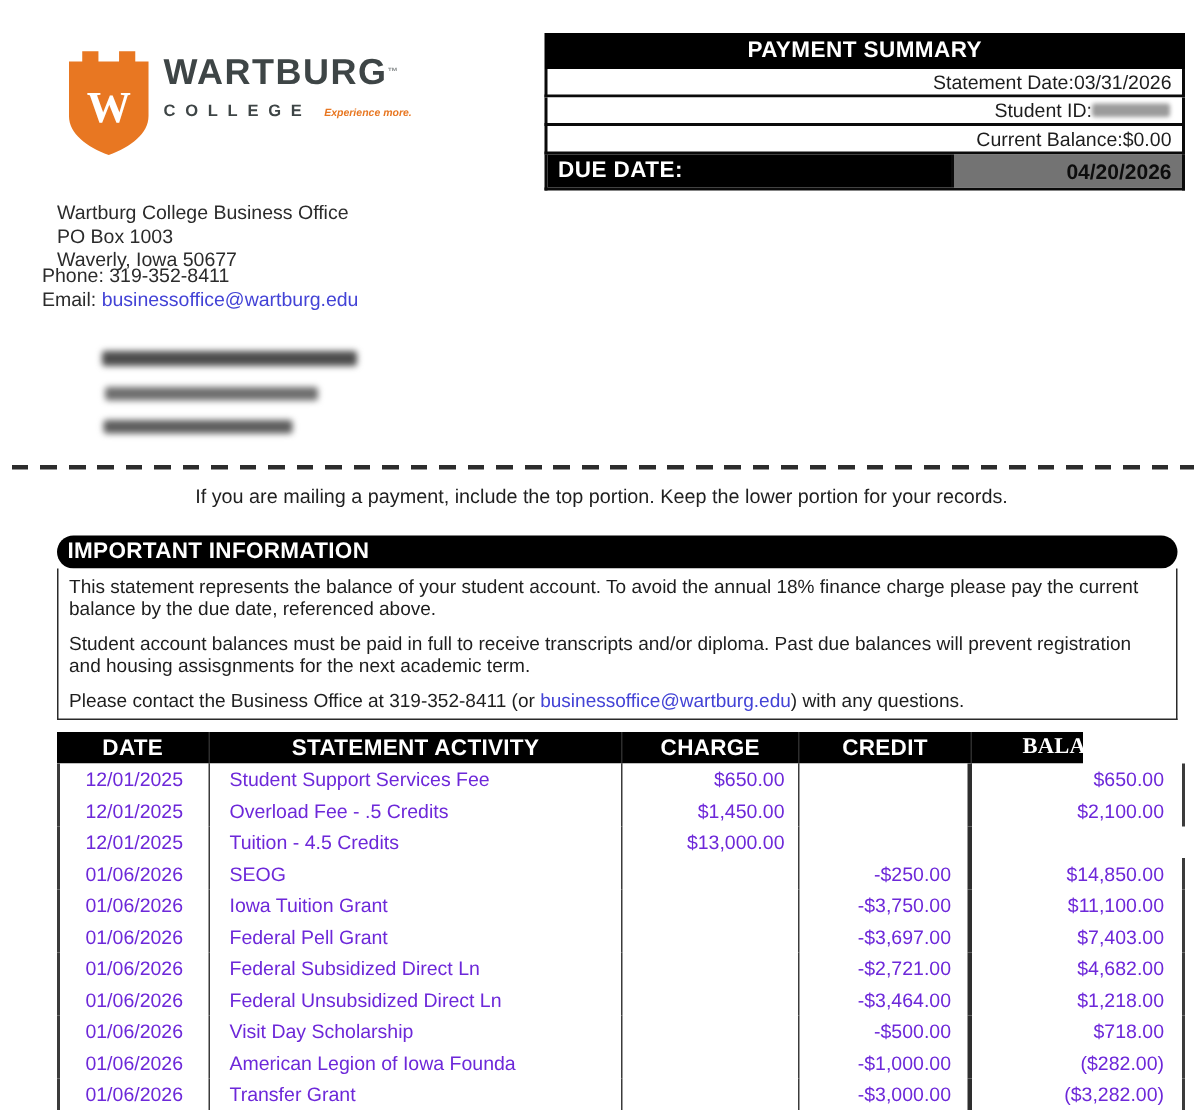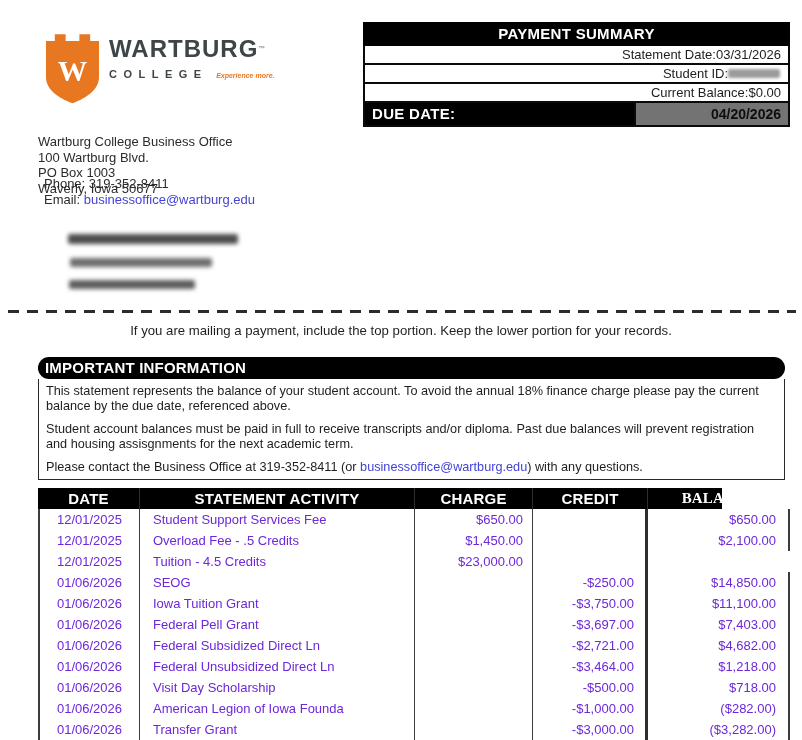--- a/index.html
+++ b/index.html
@@ -11,21 +11,21 @@
   .logo{position:absolute;left:45px;top:33px;display:flex;}
   .shield{width:55px;height:71px;display:block;}
   .wordmark{margin-left:9px;padding-top:4px;}
   .wm-top{font-size:24px;font-weight:bold;color:#3e4546;letter-spacing:1px;line-height:24px;}
   .wm-tm{font-size:7px;vertical-align:top;color:#8a8f90;}
   .wm-bottom{margin-top:3px;white-space:nowrap;}
   .wm-college{font-size:11px;font-weight:bold;color:#3e4546;letter-spacing:6.5px;}
   .wm-tagline{font-size:7px;font-style:italic;color:#e87722;font-weight:bold;margin-left:4px;}
   
   .sender{position:absolute;left:38px;top:106px;font-size:13px;line-height:15.5px;color:#2b2b2b;margin-top:28px;}
-  .contact{position:absolute;left:44px;top:176px;font-size:13px;line-height:15.5px;color:#2b2b2b;}
+  .contact{position:absolute;left:28px;top:176px;font-size:13px;line-height:15.5px;color:#2b2b2b;}
   .link{color:#4343d6;text-decoration:none;cursor:pointer;}
   
   .recipient{position:absolute;left:68px;top:234px;}
   .rline{border-radius:2px;filter:blur(2px);}
   .rline.l1{width:170px;height:10px;background:#4d4d4d;}
   .rline.l2{width:142px;height:9px;background:#6e6e6e;margin-top:14px;margin-left:2px;}
   .rline.l3{width:126px;height:9px;background:#5d5d5d;margin-top:13px;margin-left:1px;}
   
   .summary{position:absolute;left:363px;top:22px;width:427px;}
   .summary-header{background:#000;color:#fff;font-weight:bold;font-size:15px;text-align:center;
@@ -84,21 +84,20 @@
       <div class="wm-top"><span>WARTBURG</span><span class="wm-tm">™</span></div>
       <div class="wm-bottom">
         <span class="wm-college">COLLEGE</span>
         <span class="wm-tagline">Experience more.</span>
       </div>
     </div>
   </div>
 
   <div class="sender">
     <div>Wartburg College Business Office</div>
-    <div>100 Wartburg Blvd.</div>
     <div>PO Box 1003</div>
     <div>Waverly, Iowa  50677</div>
   </div>
   <div class="contact">
     <div><span>Phone:</span> <span>319-352-8411</span></div>
     <div><span>Email:</span> <a class="link">businessoffice@wartburg.edu</a></div>
   </div>
 
   <div class="recipient">
     <div class="rline l1"></div>
@@ -160,21 +159,21 @@
           <div class="c date">12/01/2025</div>
           <div class="c activity">Overload Fee - .5 Credits</div>
           <div class="c charge">$1,450.00</div>
           <div class="c credit"></div>
           <div class="c balance">$2,100.00</div>
         </div>
 
         <div class="act-row">
           <div class="c date">12/01/2025</div>
           <div class="c activity">Tuition - 4.5 Credits</div>
-          <div class="c charge">$23,000.00</div>
+          <div class="c charge">$13,000.00</div>
           <div class="c credit"></div>
         </div>
 
         <div class="act-row">
           <div class="c date">01/06/2026</div>
           <div class="c activity">SEOG</div>
           <div class="c charge"></div>
           <div class="c credit">-$250.00</div>
           <div class="c balance">$14,850.00</div>
         </div>

